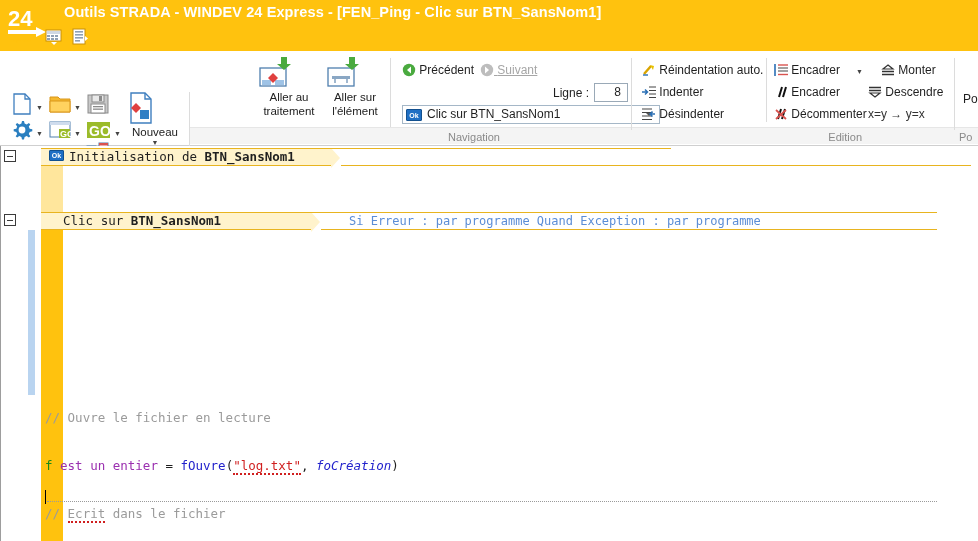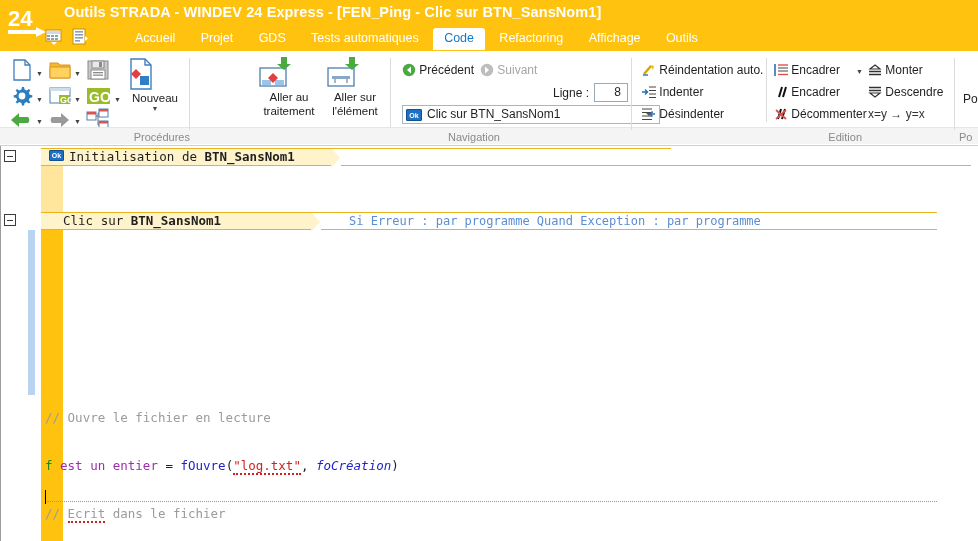--- a/index.html
+++ b/index.html
@@ -68,21 +68,21 @@
   .bigbtn {
     position:absolute; width:62px; text-align:center; cursor:pointer;
   }
   .bigbtn .bi { height:34px; }
   .bigbtn .bl { font-size:11.5px; color:#222; line-height:12.5px; }
 
   
   .navitem {
     position:absolute; font-size:12px; color:#1f1f1f; cursor:pointer; white-space:nowrap;
   }
-  .navitem.dim { color:#a6a6a6; }
+  .navitem.dim { color:#a6a6a6;text-decoration:underline; }
   .combo {
     position:absolute; height:19px; background:#fff;
     border:1px solid #a5b7c7; font-size:12px; line-height:17px;
     padding-left:24px; color:#1f1f1f; cursor:pointer;
   }
   .combo .arrow {
     position:absolute; right:6px; top:6px;
     width:0;height:0;border-left:4px solid transparent;border-right:4px solid transparent;border-top:4px solid #555;
   }
   .combo .ok-chip {
@@ -200,36 +200,26 @@
           <rect x="3" y="2" width="12" height="15" fill="#ffffff" stroke="#c8900a"></rect>
           <rect x="5" y="4" width="8" height="1.6" fill="#8fa0b5"></rect>
           <rect x="5" y="7" width="8" height="1.6" fill="#8fa0b5"></rect>
           <rect x="5" y="10" width="8" height="1.6" fill="#8fa0b5"></rect>
           <rect x="5" y="13" width="5" height="1.6" fill="#8fa0b5"></rect>
           <path d="M15 9 l3 2.5 l-3 2.5 z" fill="#ffffff"></path>
         </svg>
       </span>
     </div>
 
-    <div class="tabs">
-      <span class="tab">Accueil</span>
-      <span class="tab">Projet</span>
-      <span class="tab">GDS</span>
-      <span class="tab">Tests automatiques</span>
-      <span class="tab active">Code</span>
-      <span class="tab">Refactoring</span>
-      <span class="tab">Affichage</span>
-      <span class="tab">Outils</span>
-    </div>
   </div>
 
   <div class="ribbon">
     <div class="ribbon-top"></div>
 
-    <div class="grp" style="left:0; width:190px;">
+    <div class="grp" style="left:0; width:190px;margin-top:34px;">
 
       <span class="iconbtn" style="left:10px; top:6px;">
         <svg width="24" height="24" viewBox="0 0 24 24">
           <path d="M4 2 h11 l5 5 v15 h-16 z" fill="#ffffff" stroke="#3f7fbf" stroke-width="1.3"></path>
           <path d="M15 2 v5 h5" fill="none" stroke="#3f7fbf" stroke-width="1.3"></path>
         </svg>
       </span>
       <span class="iconbtn caret" style="left:36px; top:18px;">▼</span>
 
       <span class="iconbtn" style="left:48px; top:6px;">
@@ -445,21 +435,21 @@
       <span class="edititem" style="left:142px; top:55px;">
         <span style="display:inline-block;vertical-align:-3px;">
           <svg width="14" height="14" viewBox="0 0 14 14">
             <path d="M4 12 L7 2 M8 12 L11 2" stroke="#111" stroke-width="2"></path>
             <path d="M2 3 L12 12 M12 3 L2 12" stroke="#d9534f" stroke-width="1.8"></path>
           </svg>
         </span>
         <span>Décommenter</span>
       </span>
 
-      <span class="edititem" style="left:236px; top:11px;">
+      <span class="edititem" style="left:249px; top:11px;">
         <span style="display:inline-block;vertical-align:-3px;">
           <svg width="14" height="14" viewBox="0 0 14 14">
             <path d="M7 2 l5 4 h-10 z" fill="none" stroke="#333" stroke-width="1.2"></path>
             <path d="M1 8.5 h12 M1 11.5 h12" stroke="#333" stroke-width="1.4"></path>
           </svg>
         </span>
         <span>Monter</span>
       </span>
 
       <span class="edititem" style="left:236px; top:33px;">

